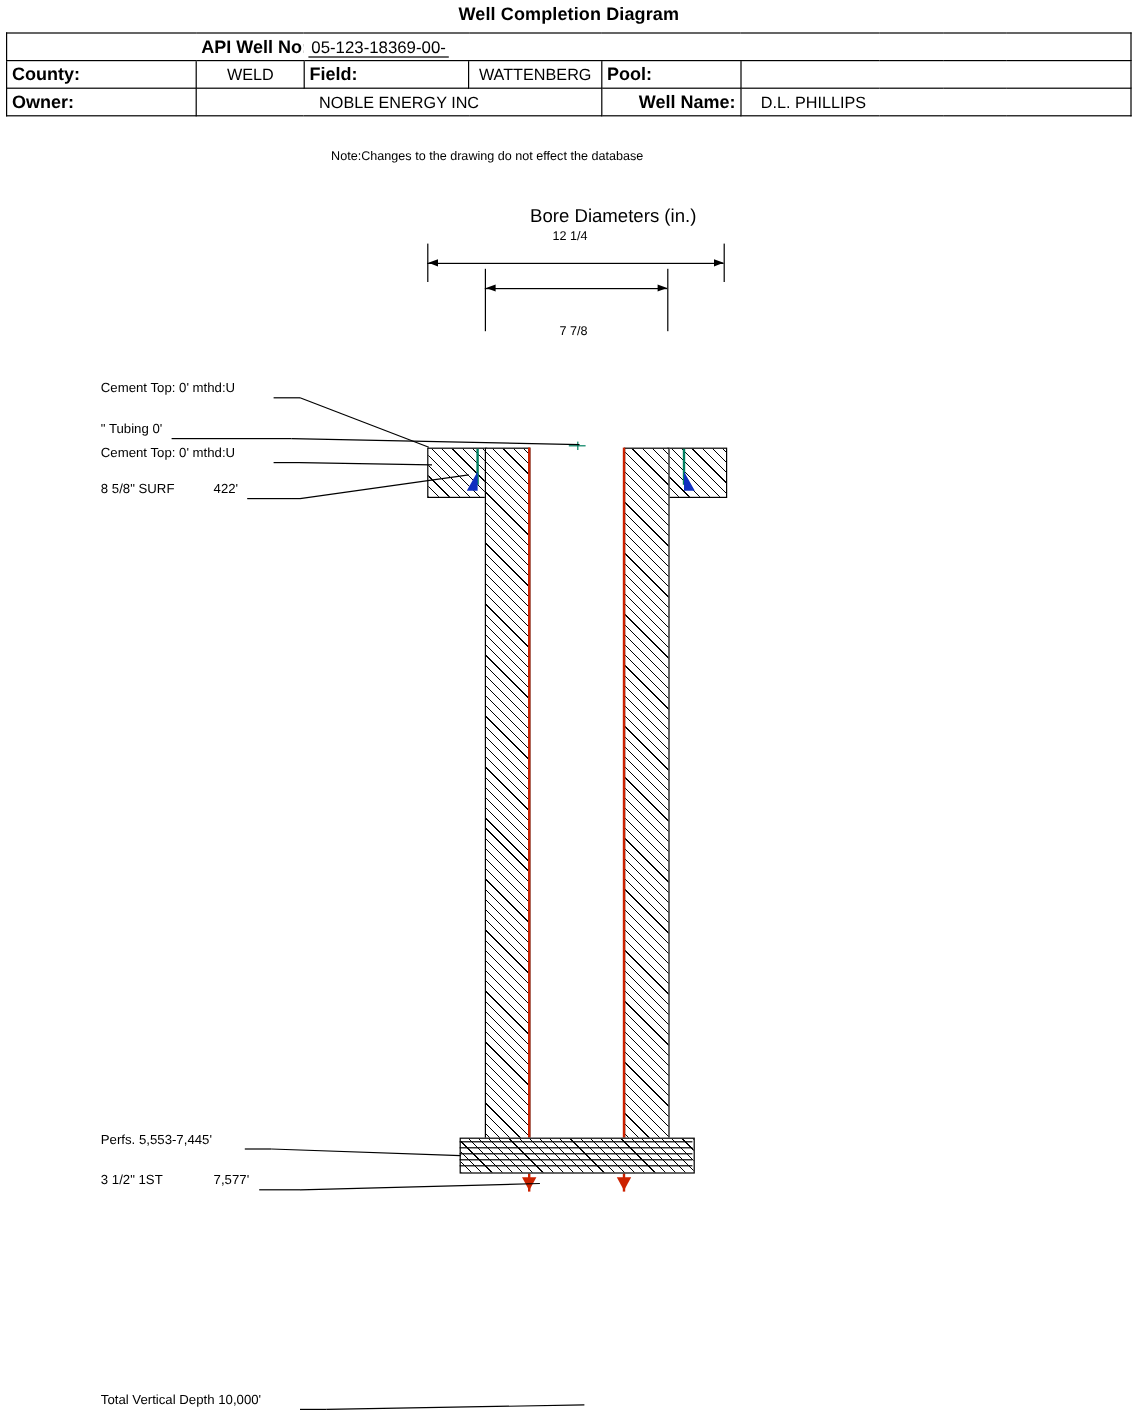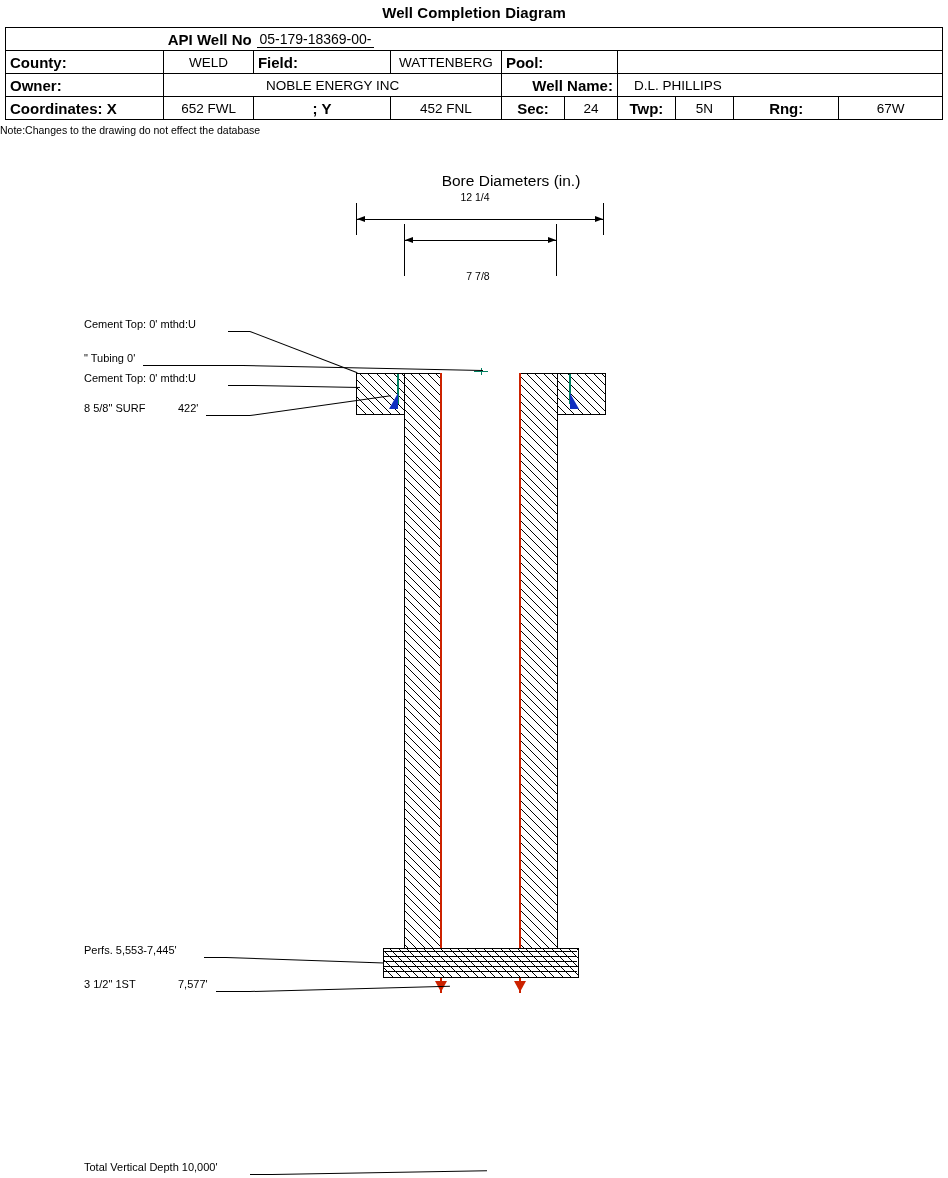--- a/index.html
+++ b/index.html
@@ -63,21 +63,21 @@
     border-bottom: 1px solid #000;
     display: inline-block;
     padding: 0 2px;
   }
 
   .note {
     position: absolute;
     top: 124px;
     left: 0;
     width: 812px;
-    text-align: left;
+    text-align: center;
     font-size: 10.5px;
   }
 
   
   .bore-title {
     position: absolute;
     top: 172px;
     left: 0;
     width: 948px;
     text-align: center;
@@ -182,21 +182,21 @@
       <col style="width:48px">
       <col style="width:50px">
     </colgroup>
     <tbody>
         <tr>
       <td class="nb-r ctr"></td>
       <td class="nb-l nb-r" style="text-align:right">
         <span class="lbl">API Well No:</span>
       </td>
       <td class="nb-l" colspan="10">
-        <span class="api-underline" style="font-size:14px">05-179-18369-00-</span>
+        <span class="api-underline" style="font-size:14px">05-123-18369-00-</span>
       </td>
     </tr>
     <tr>
       <td>
         <span class="lbl">County:</span>
       </td>
       <td class="ctr val">WELD</td>
       <td>
         <span class="lbl">Field:</span>
       </td>
@@ -208,42 +208,20 @@
     </tr>
     <tr>
       <td>
         <span class="lbl">Owner:</span>
       </td>
       <td colspan="3" class="ctr val">NOBLE ENERGY INC</td>
       <td colspan="2" style="text-align:right">
         <span class="lbl">Well Name:</span>
       </td>
       <td colspan="6" class="val" style="padding-left:16px">D.L. PHILLIPS</td>
-    </tr>
-    <tr>
-      <td>
-        <span class="lbl">Coordinates: X</span>
-      </td>
-      <td class="ctr val">652 FWL</td>
-      <td class="ctr">
-        <span class="lbl">; Y</span>
-      </td>
-      <td class="ctr val">452 FNL</td>
-      <td class="ctr">
-        <span class="lbl">Sec:</span>
-      </td>
-      <td class="ctr val">24</td>
-      <td class="ctr">
-        <span class="lbl">Twp:</span>
-      </td>
-      <td class="ctr val">5N</td>
-      <td class="ctr" colspan="2">
-        <span class="lbl">Rng:</span>
-      </td>
-      <td class="ctr val" colspan="2">67W</td>
     </tr>
   </tbody>
     </table>
 
   <div class="note">Note:Changes to the drawing do not effect the database</div>
 
   <div class="bore-title">Bore Diameters (in.)</div>
 
   <div class="dim-label" style="top:191px; left:420px; width:110px;">12 1/4</div>
   <div class="vline" style="top:203px; left:356px; height:32px;"></div>

